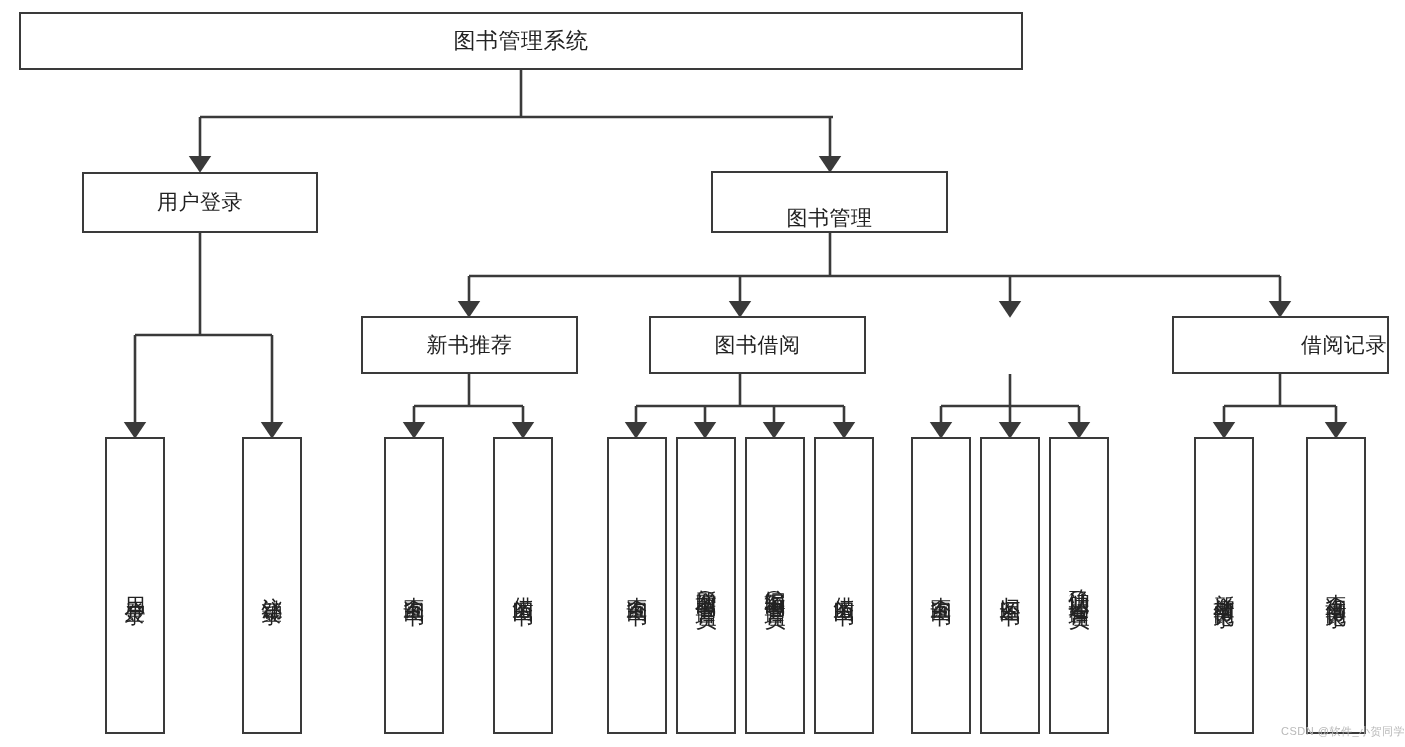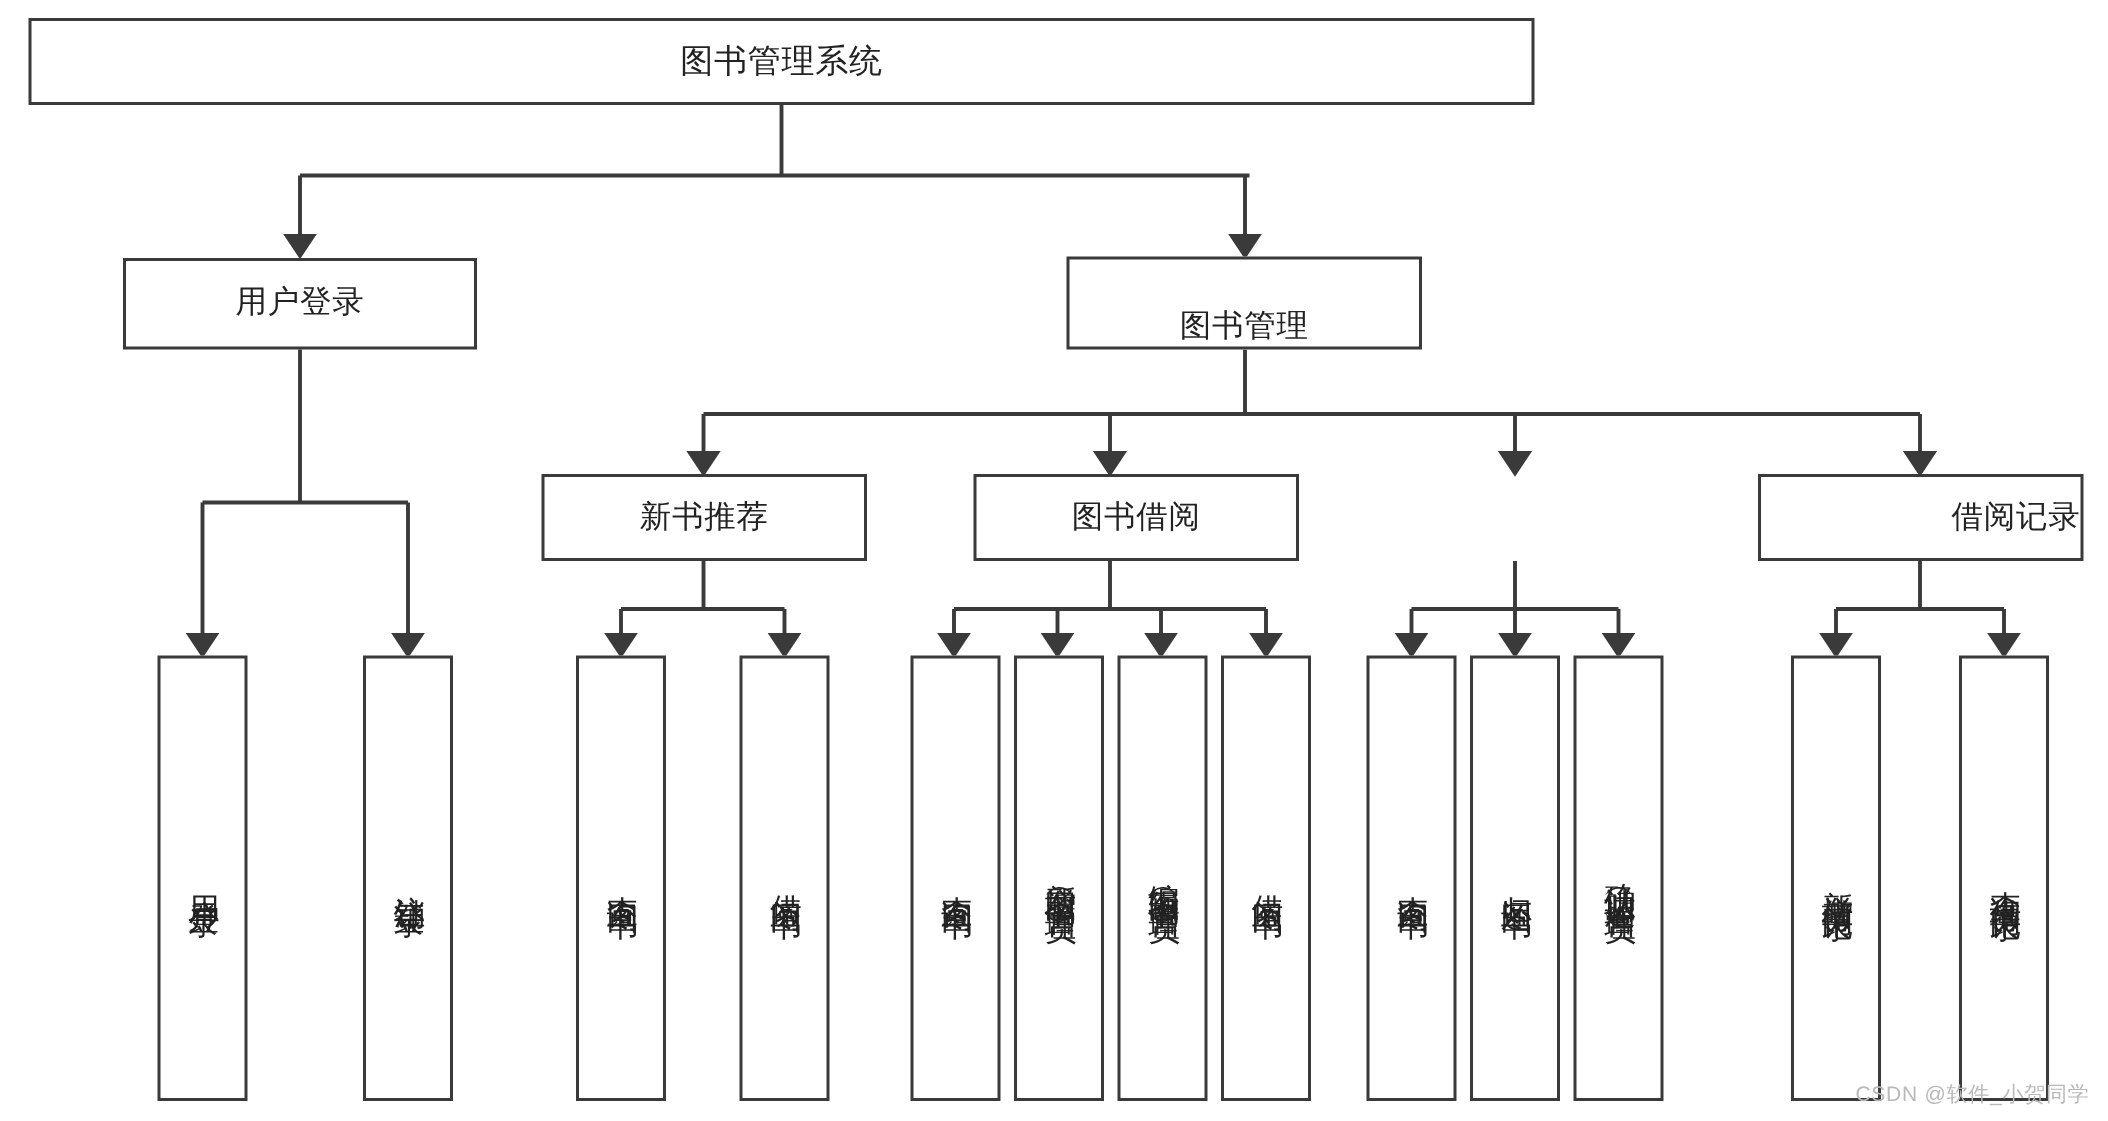--- a/index.html
+++ b/index.html
@@ -56,23 +56,23 @@
   .node.v .lbl {
     writing-mode: vertical-rl;
     text-orientation: upright;
     font-size: 21px;
     letter-spacing: 3px;
     line-height: 1.05;
     white-space: nowrap;
   }
   .watermark {
     position: absolute;
-    right: 12px;
+    right: 0;
     bottom: 8px;
-    font-size: 14px;
+    font-size: 11px;
     color: #b9b9b9;
     letter-spacing: 0.5px;
     white-space: nowrap;
     user-select: none;
   }
 </style>
 </head>
 <body>
 
 <div id="canvas">

